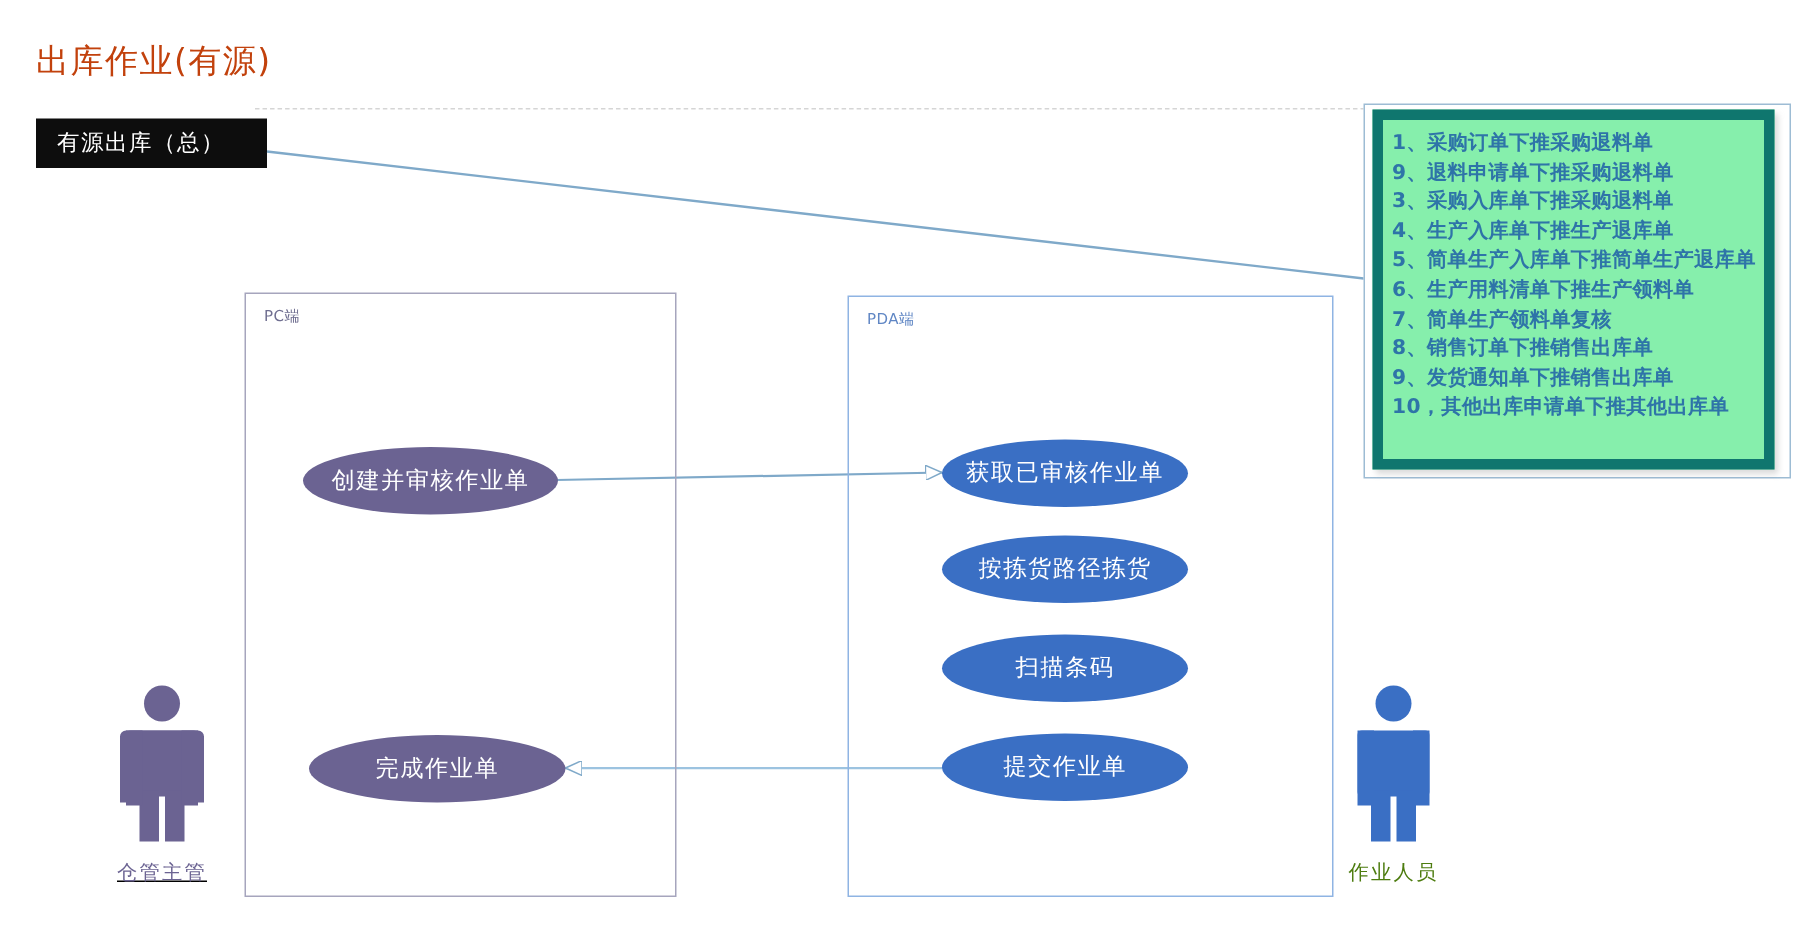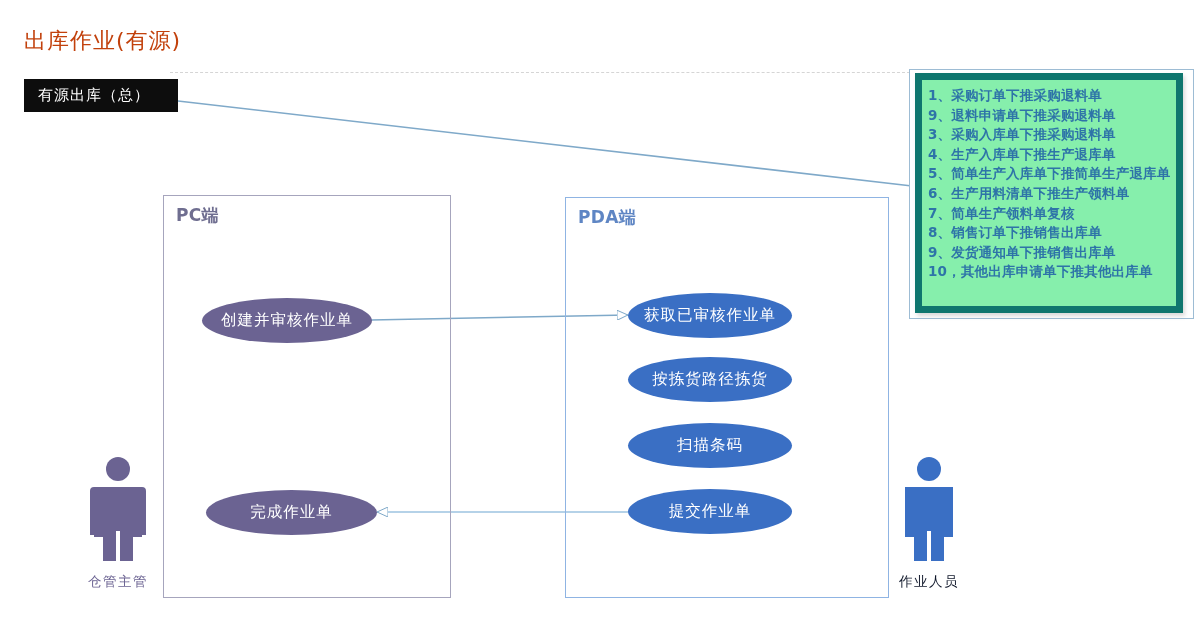--- a/index.html
+++ b/index.html
@@ -61,42 +61,42 @@
   .panel-pc{
     left:163px;top:195px;width:288px;height:403px;
     border:1.5px solid #a6a5bd;
   }
   .panel-pda{
     left:565px;top:197px;width:324px;height:401px;
     border:1.5px solid #8fb4e3;
   }
   .panel-label{
     position:absolute;left:12px;top:8px;
-    font-size:17px;white-space:nowrap;letter-spacing:.3px;font-weight:bold;
+    font-size:10px;white-space:nowrap;letter-spacing:.3px;
   }
   .panel-pc .panel-label{color:#6f6e90;}
   .panel-pda .panel-label{color:#5f86c4;}
 
   
   .ellipse{
     position:absolute;border-radius:50%;
     display:flex;align-items:center;justify-content:center;
     color:#ffffff;font-size:15.5px;letter-spacing:1px;
     white-space:nowrap;box-sizing:border-box;
   }
   .ell-purple{background:#6b6392;}
   .ell-blue{background:#3a6fc4;}
 
   
   .actor{position:absolute;width:120px;text-align:center;}
   .actor-label{
     font-size:13.5px;letter-spacing:1.5px;margin-top:4px;white-space:nowrap;
   }
   .actor-pc .actor-label{color:#6b6392;}
-  .actor-pda .actor-label{color:#0f172a;}
+  .actor-pda .actor-label{color:#4d7c0f;}
 </style>
 </head>
 <body>
 
 <div id="stage">
 
   <div class="page-title">出库作业(有源)</div>
 
   <div class="dashed-rule"></div>
 
@@ -142,21 +142,21 @@
   </div>
 
   <div class="ellipse ell-purple" style="left:202px;top:298px;width:170px;height:45px;">创建并审核作业单</div>
   <div class="ellipse ell-purple" style="left:206px;top:490px;width:171px;height:45px;">完成作业单</div>
 
   <div class="ellipse ell-blue" style="left:628px;top:293px;width:164px;height:45px;">获取已审核作业单</div>
   <div class="ellipse ell-blue" style="left:628px;top:357px;width:164px;height:45px;">按拣货路径拣货</div>
   <div class="ellipse ell-blue" style="left:628px;top:423px;width:164px;height:45px;">扫描条码</div>
   <div class="ellipse ell-blue" style="left:628px;top:489px;width:164px;height:45px;">提交作业单</div>
 
-  <div class="actor actor-pc" style="left:58px;top:455px;">
+  <div class="actor actor-pc" style="left:48px;top:455px;text-decoration:underline;">
     <svg width="120" height="110" viewBox="0 0 120 110">
       <circle cx="60" cy="14" r="12" fill="#6b6392"></circle>
       <path d="M36 32 h48 a4 4 0 0 1 4 4 v44 h-11 v-44 h-34 v44 h-11 v-44 a4 4 0 0 1 4 -4 z" fill="#6b6392"></path>
       <rect x="36" y="32" width="48" height="44" rx="3" fill="#6b6392"></rect>
       <rect x="45" y="72" width="13" height="34" fill="#6b6392"></rect>
       <rect x="62" y="72" width="13" height="34" fill="#6b6392"></rect>
       <rect x="36" y="32" width="11" height="50" fill="#6b6392"></rect>
       <rect x="73" y="32" width="11" height="50" fill="#6b6392"></rect>
     </svg>
     <div class="actor-label">仓管主管</div>

